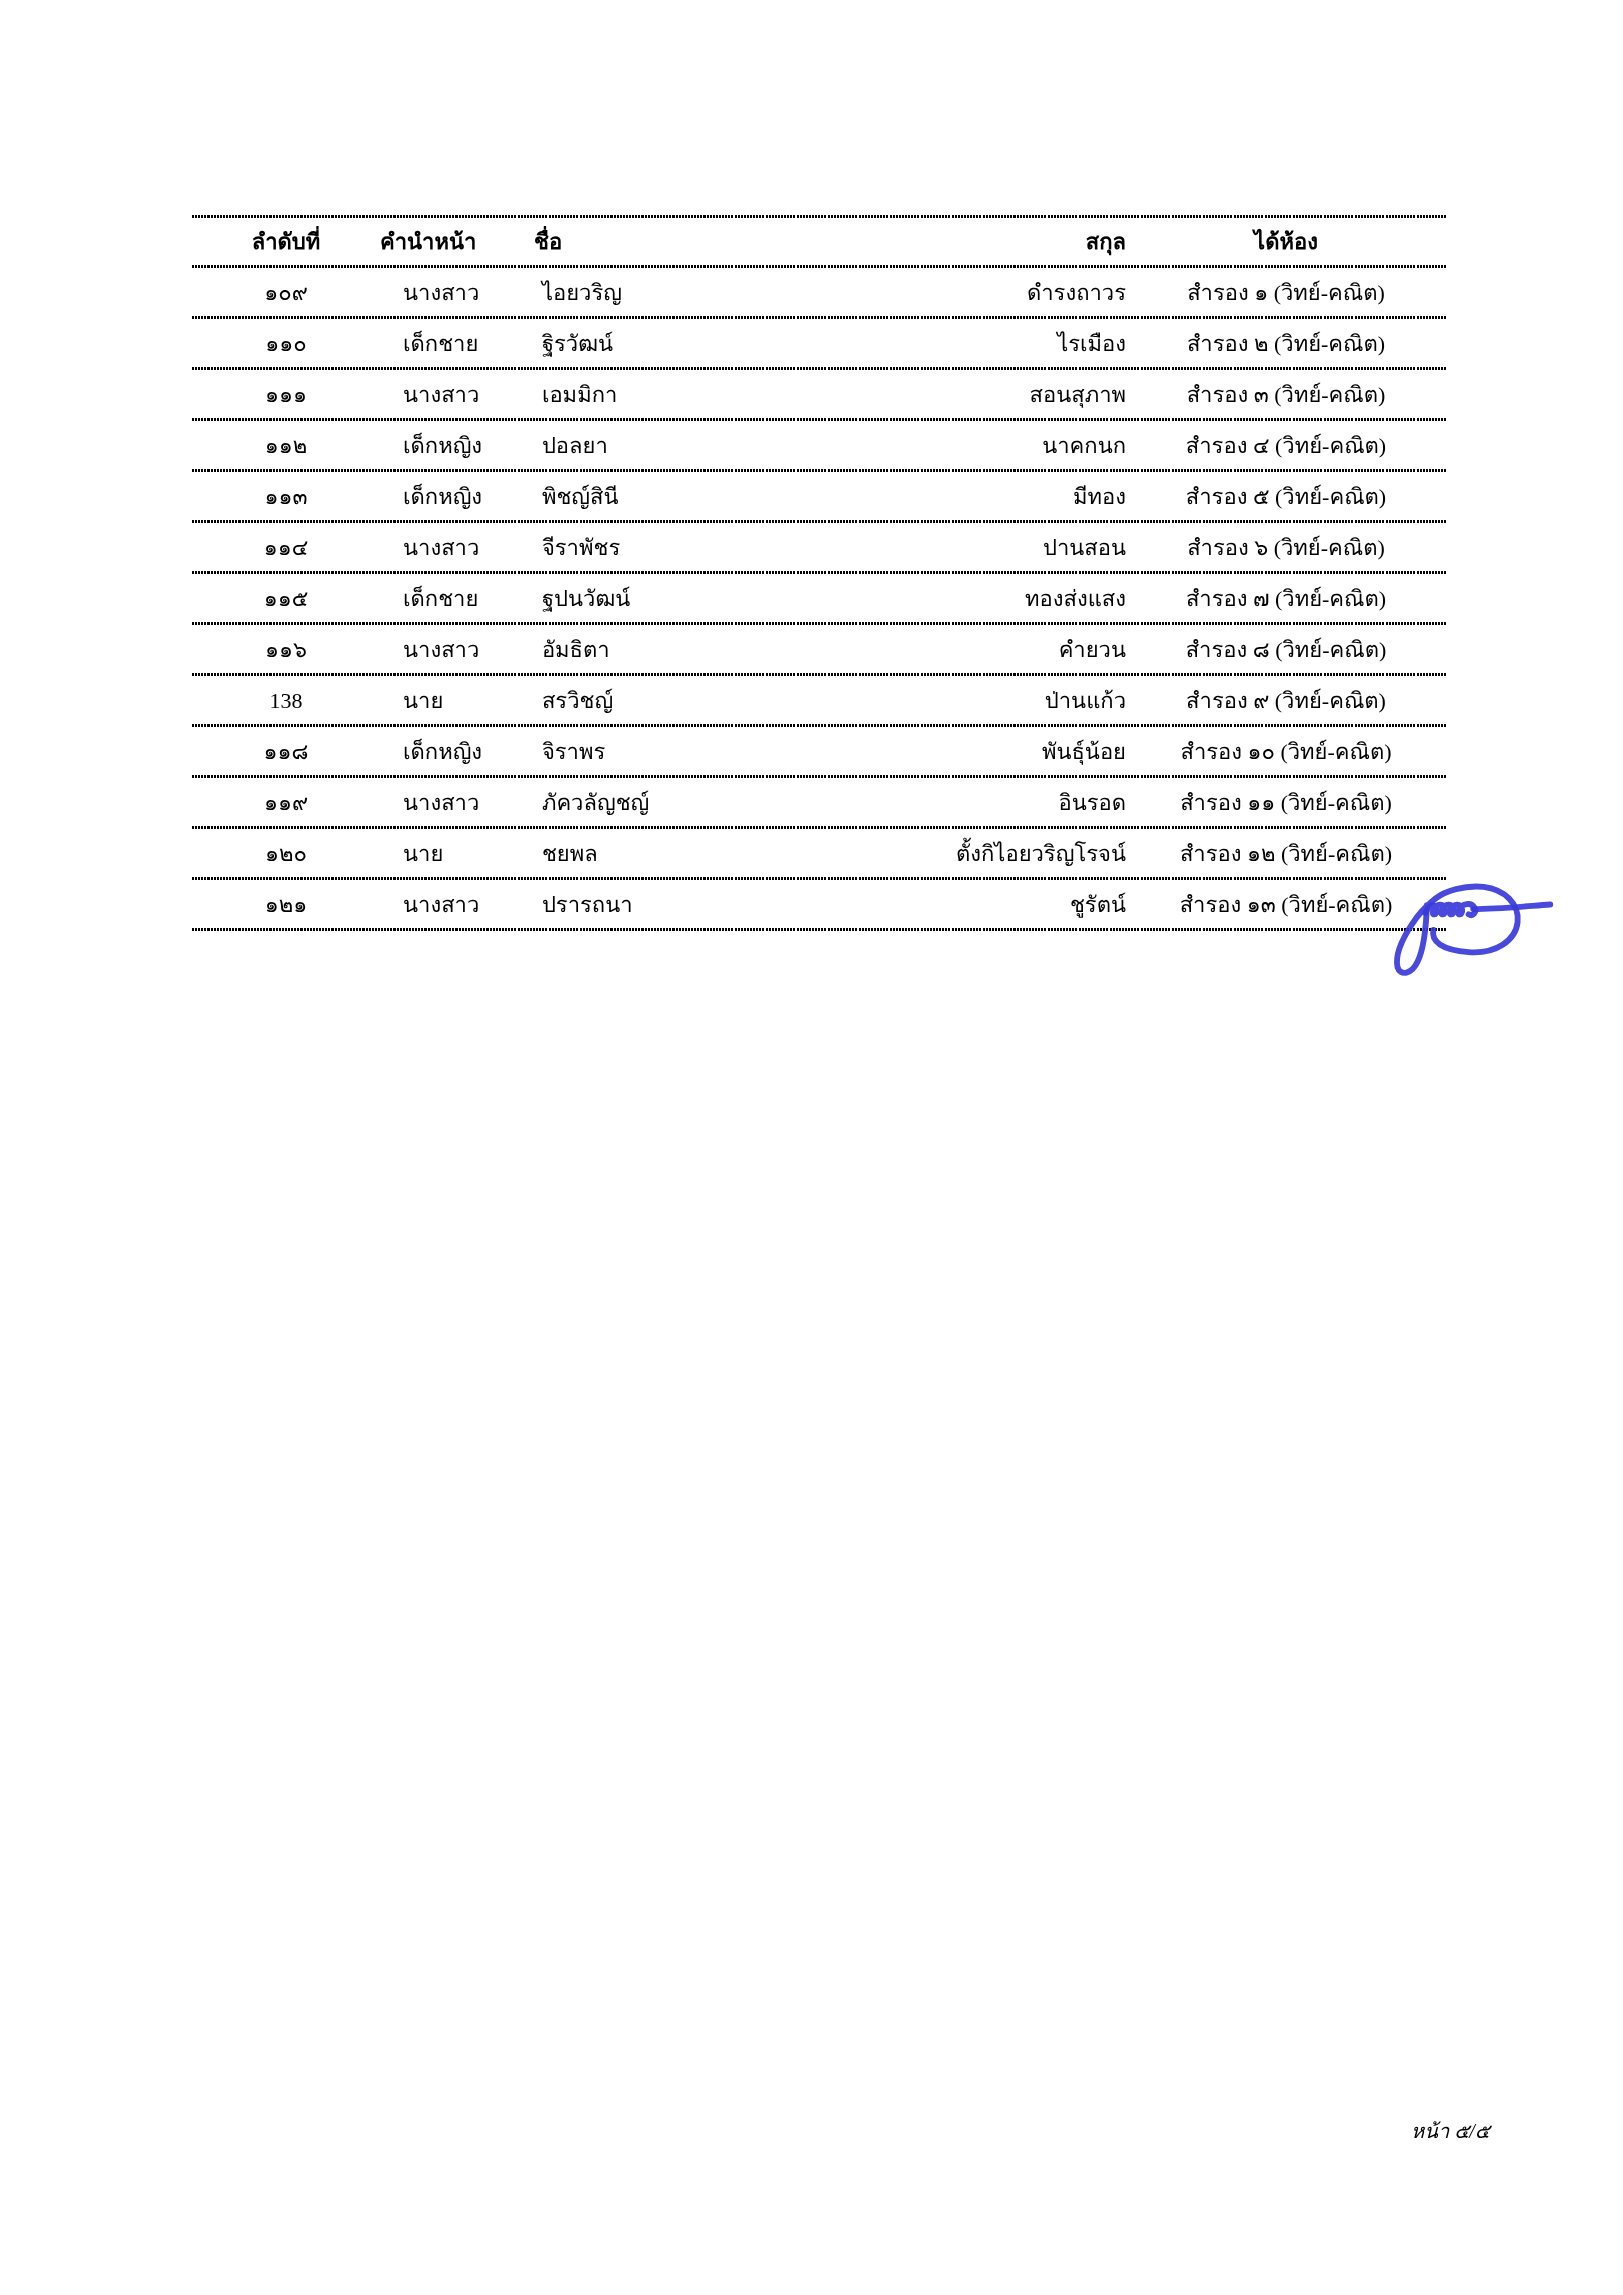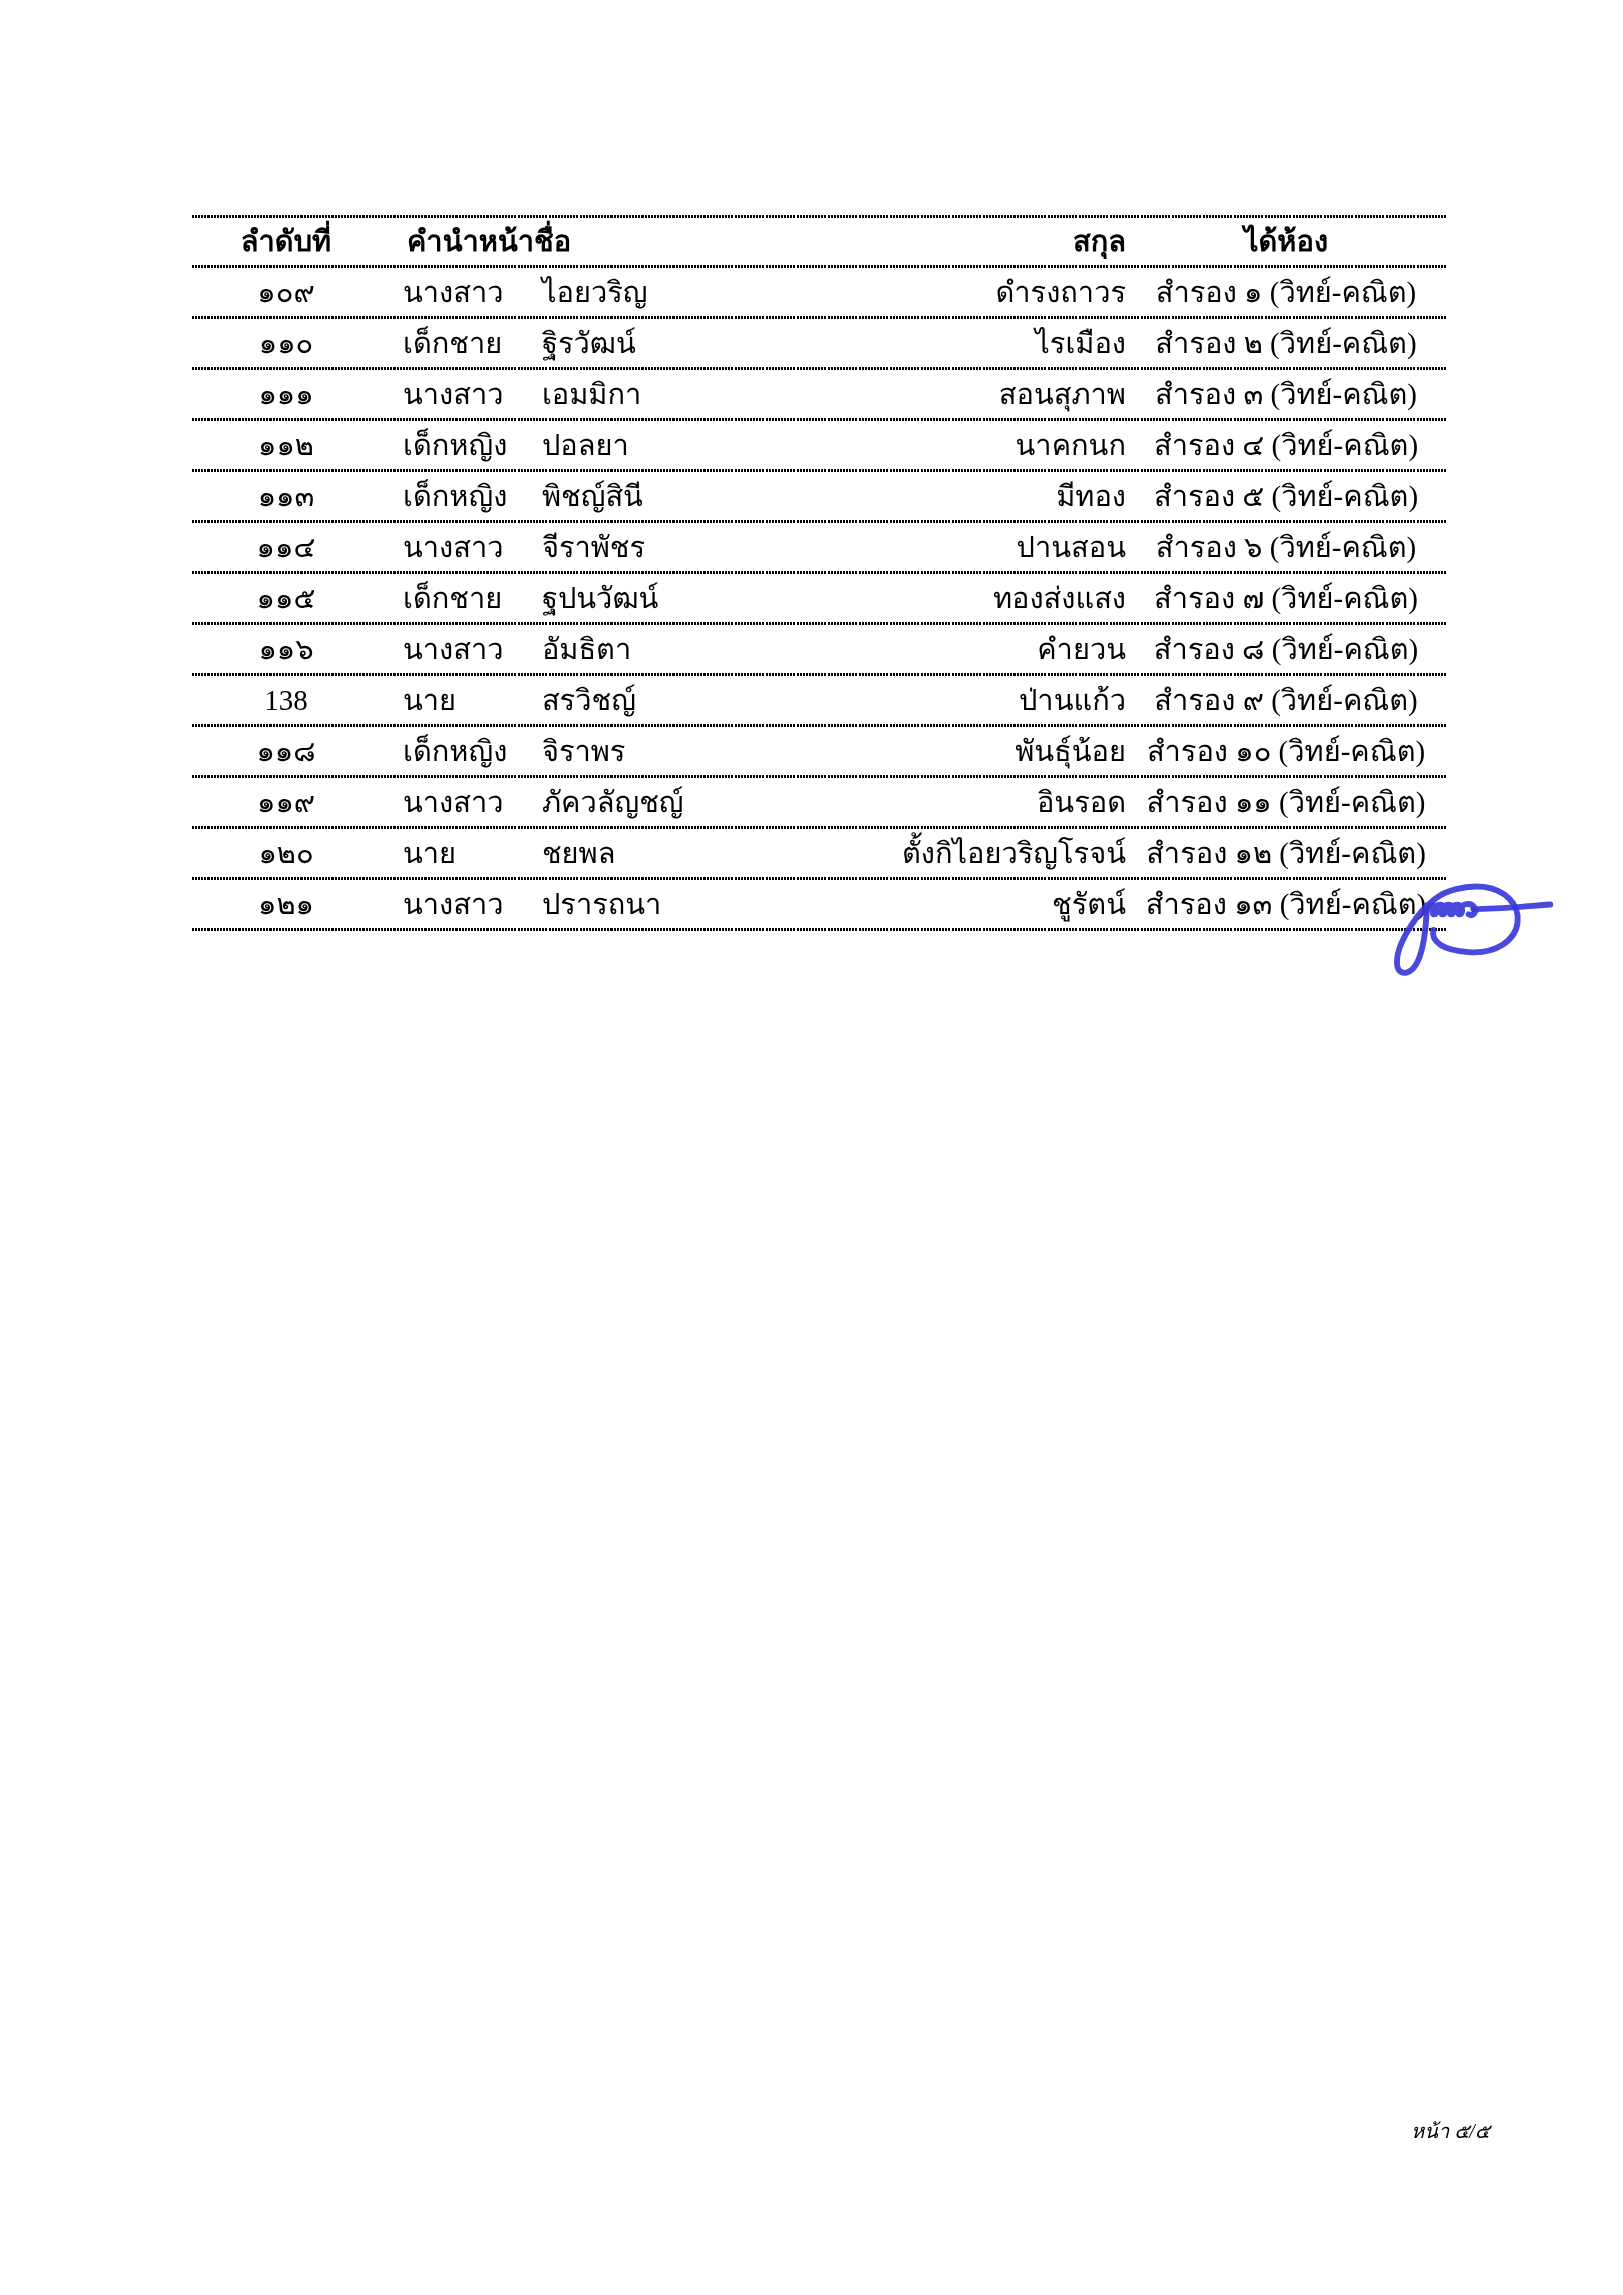--- a/index.html
+++ b/index.html
@@ -17,33 +17,33 @@
   .doc-table {
     position: absolute; left: 192px; top: 216px; width: 1254px;
   }
   .doc-table::before {
     content: ""; position: absolute; left: 0; right: 0; top: -1.3px; height: 3.3px;
     background: repeating-linear-gradient(90deg, #000 0 2px, #fff 2px 3.1px);
   }
   .t-row {
     position: relative; display: flex; align-items: center;
     height: 51px; width: 100%;
-    font-size: 29px; line-height: 1.05;
+    font-size: 22px; line-height: 1.05;
   }
   .t-row::after {
     content: ""; position: absolute; left: 0; right: 0; bottom: -1.3px; height: 3.3px;
     background: repeating-linear-gradient(90deg, #000 0 2px, #fff 2px 3.1px);
   }
   .t-row.head { font-weight: bold; }
   .c1 { width: 188px; text-align: center; }
   .c2 { width: 154px; padding-left: 23px; }
   .c3 { width: 350px; padding-left: 7.9px; }
   .c4 { width: 242px; padding-left: 5.2px; text-align: right; }
   .c5 { width: 320px; text-align: center; }
-  .head .c2 { text-align: right; padding-left: 0; }
+  .head .c2 { text-align: left; padding-left: 0; }
   .head .c3 { text-align: left; padding-left: 0; }
   .head .c4 { text-align: right; padding-left: 0; }
   
   .signature {
     position: absolute; left: 1373px; top: 866px;
     width: 190px; height: 124px; pointer-events: none;
   }
   .signature svg { width: 100%; height: 100%; display: block; }
   .signature path {
     fill: none; stroke-width: 9;

